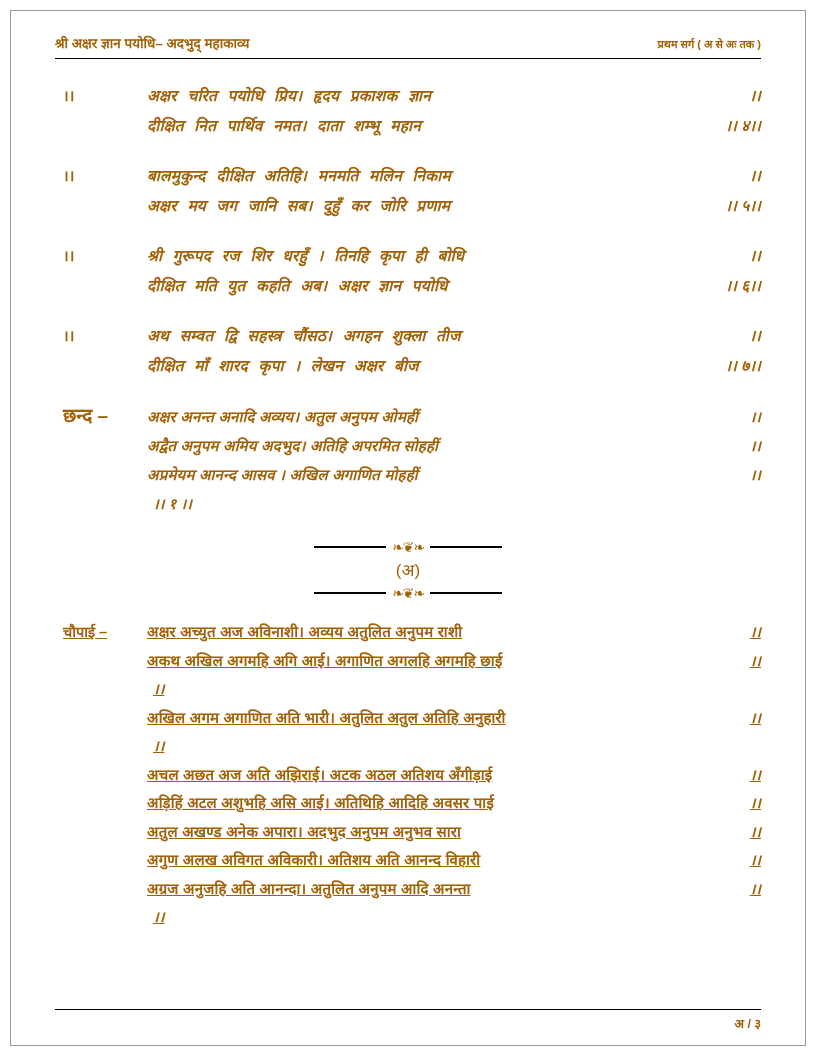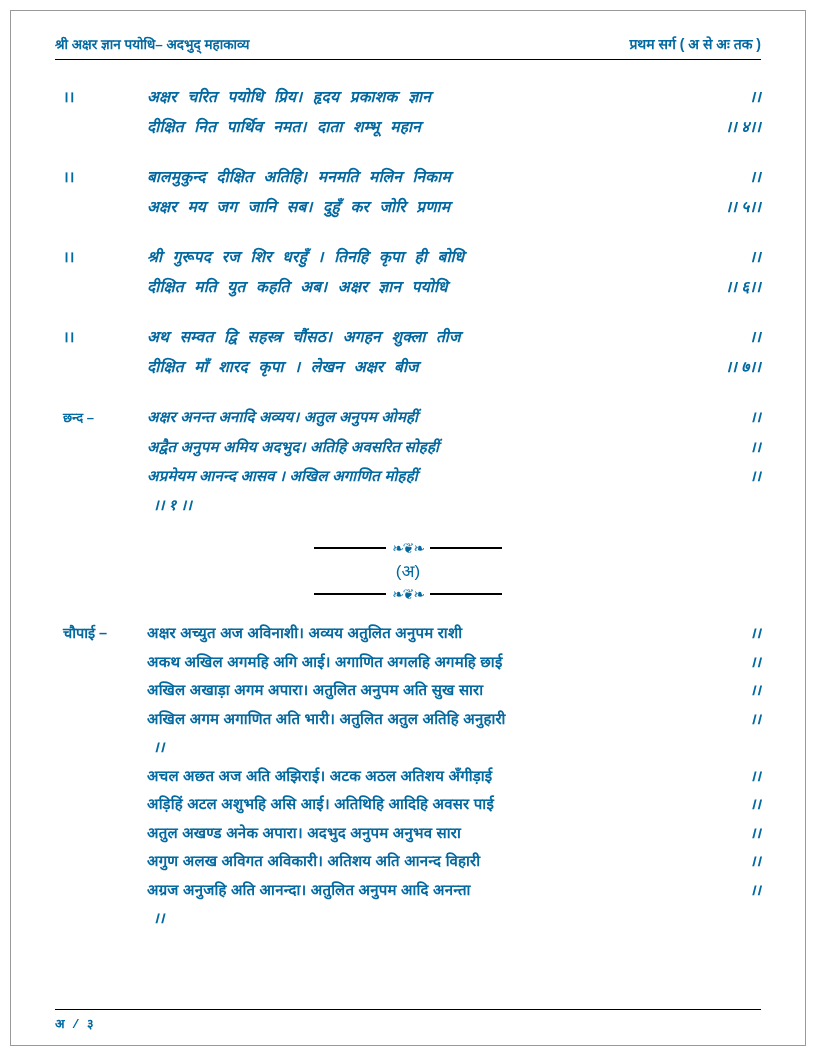--- a/index.html
+++ b/index.html
@@ -7,21 +7,21 @@
     padding: 0;
     background: #ffffff;
   }
   .page {
     position: relative;
     width: 816px;
     height: 1056px;
     background: #ffffff;
     box-sizing: border-box;
     font-family: "Liberation Serif", "DejaVu Serif", serif;
-    color: #0369a1;
+    color: #a16207;
     overflow: hidden;
   }
   .page-border {
     position: absolute;
     left: 10px;
     top: 10px;
     right: 10px;
     bottom: 10px;
     border: 1px solid #9a9a9a;
     box-sizing: border-box;
@@ -39,21 +39,21 @@
   .header {
     display: flex;
     justify-content: space-between;
     align-items: baseline;
     font-family: "Liberation Sans", "DejaVu Sans", sans-serif;
     font-weight: bold;
     font-size: 13.5px;
     padding-bottom: 6px;
   }
   .header-left { letter-spacing: 0px; }
-  .header-right { font-size: 14px; }
+  .header-right { font-size: 11px; }
   .header-rule {
     border-bottom: 1.6px solid #000;
     width: 100%;
     margin-top: 0px;
   }
 
   
   .verses {
     margin-top: 22px;
     font-family: "Liberation Sans", "DejaVu Sans", sans-serif;
@@ -73,21 +73,21 @@
   .marker {
     width: 92px;
     flex: 0 0 92px;
     font-style: normal;
     font-weight: bold;
     font-size: 15px;
     padding-left: 8px;
     box-sizing: border-box;
   }
   .marker.wide {
-    font-size: 13px;
+    font-size: 19px;
   }
   .vtext {
     flex: 1 1 auto;
     letter-spacing: 0.2px;
   }
   .vnum {
     padding-left: 6px;
     font-style: italic;
   }
 
@@ -124,20 +124,21 @@
     font-family: "Liberation Sans", "DejaVu Sans", sans-serif;
     font-size: 17px;
     font-weight: normal;
     padding: 2px 0 3px 0;
   }
 
   
   .chaupai {
     margin-top: 16px;
     font-family: "Liberation Sans", "DejaVu Sans", sans-serif;
+    text-decoration: underline;
   }
   .chaupai .line {
     font-weight: bold;
     font-style: normal;
     font-size: 15px;
     line-height: 28.5px;
   }
   .chaupai .marker {
     font-weight: bold;
     font-style: normal;
@@ -150,21 +151,22 @@
     position: absolute;
     left: 55px;
     right: 55px;
     bottom: 24px;
   }
   .footer-rule {
     border-bottom: 1.6px solid #000;
     width: 100%;
   }
   .footer-text {
-    font-family: Liberation Mono, monospace;
+    text-align: right;
+    font-family: Liberation Sans, sans-serif;
     font-size: 12.5px;
     font-weight: bold;
     padding-top: 5px;
   }
 </style>
 </head>
 <body>
 
 <div class="page">
   <div class="page-border"></div>
@@ -232,21 +234,21 @@
       </div>
 
       <div class="stanza chhand">
         <div class="line">
           <span class="marker wide">छन्द  –</span>
           <span class="vtext">अक्षर अनन्त अनादि अव्यय। अतुल अनुपम ओमहीं</span>
           <span class="vnum">।।</span>
         </div>
         <div class="line">
           <span class="marker"></span>
-          <span class="vtext">अद्वैत अनुपम अमिय अदभुद। अतिहि अवसरित सोहहीं</span>
+          <span class="vtext">अद्वैत अनुपम अमिय अदभुद। अतिहि अपरमित सोहहीं</span>
           <span class="vnum">।।</span>
         </div>
         <div class="line">
           <span class="marker"></span>
           <span class="vtext">अप्रमेयम आनन्द आसव । अखिल अगाणित मोहहीं</span>
           <span class="vnum">।।</span>
         </div>
         <div class="line">
           <span class="marker"></span>
           <span class="vnum">।।  १ ।।</span>
@@ -275,21 +277,20 @@
         <span class="vtext">अक्षर अच्युत अज अविनाशी। अव्यय अतुलित अनुपम राशी</span>
         <span class="vnum">।।</span>
       </div>
       <div class="line">
         <span class="marker"></span>
         <span class="vtext">अकथ अखिल अगमहि अगि आई। अगाणित अगलहि अगमहि छाई</span>
         <span class="vnum">।।</span>
       </div>
       <div class="line">
         <span class="marker"></span>
-        <span class="vtext">अखिल अखाड़ा अगम अपारा। अतुलित अनुपम अति सुख सारा</span>
         <span class="vnum">।।</span>
       </div>
       <div class="line">
         <span class="marker"></span>
         <span class="vtext">अखिल अगम अगाणित अति भारी। अतुलित अतुल अतिहि अनुहारी</span>
         <span class="vnum">।।</span>
       </div>
       <div class="line">
         <span class="marker"></span>
         <span class="vnum">।।</span>

